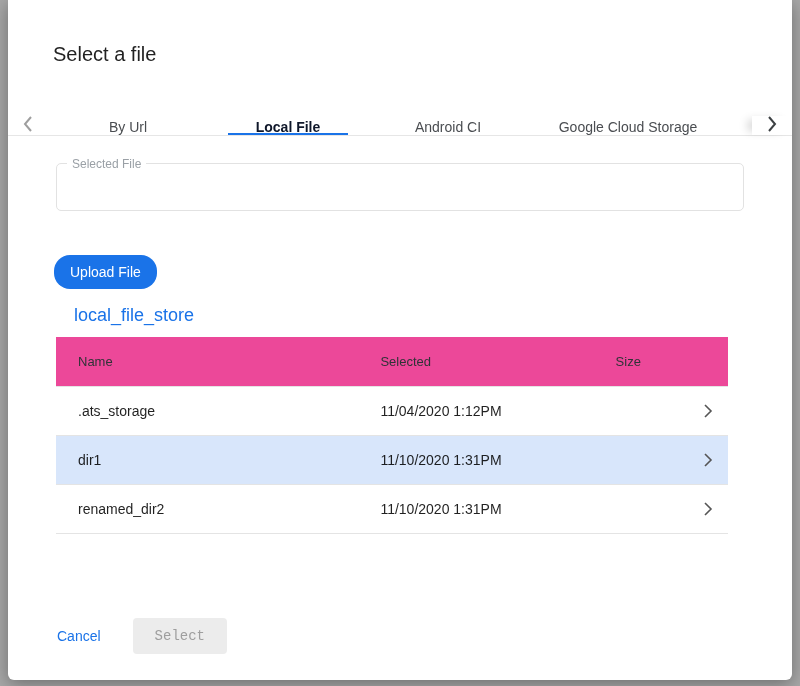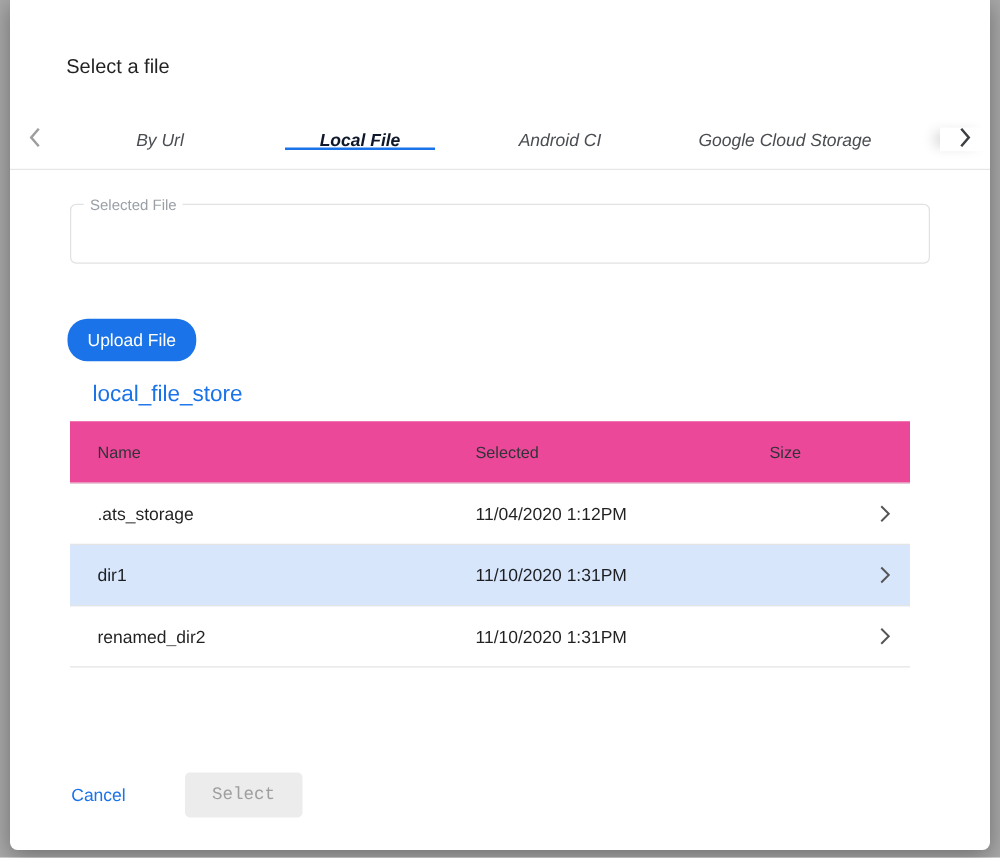--- a/index.html
+++ b/index.html
@@ -13,34 +13,33 @@
   .dialog-card {
     position: absolute;
     left: 8px; top: 0; right: 8px; bottom: 6px;
     background: #ffffff;
     border-radius: 0 0 6px 6px;
     box-shadow: 0 4px 18px rgba(0,0,0,0.35);
     overflow: hidden;
   }
   .dialog-title {
     margin: 42px 0 0 45px;
-    font-size: 16px;
+    font-size: 20px;
     font-weight: 400;
     line-height: 24px;
     color: rgba(0,0,0,0.87);
   }
   
   .tab-bar {
     margin-top: 22px;
     height: 48px;
     display: flex;
-    align-items: center;
+    align-items: flex-end;
     border-bottom: 1px solid #e6e6e6;
     position: relative;
-    font-style: italic;
   }
   .tab-scroll-btn {
     width: 40px;
     display: flex;
     align-items: center;
     justify-content: center;
     background: #fff;
     border: none;
     cursor: pointer;
   }
@@ -149,21 +148,21 @@
     cursor: pointer;
   }
   .chev-cell svg { display: block; }
   
   .footer-actions {
     position: absolute;
     left: 45px;
     bottom: 26px;
     display: flex;
     align-items: center;
-    gap: 43px;
+    gap: 28px;
   }
   .cancel-btn {
     background: none;
     border: none;
     color: #1a73e8;
     font-size: 14px;
     font-family: "Liberation Sans", sans-serif;
     cursor: pointer;
     padding: 8px 4px;
   }

